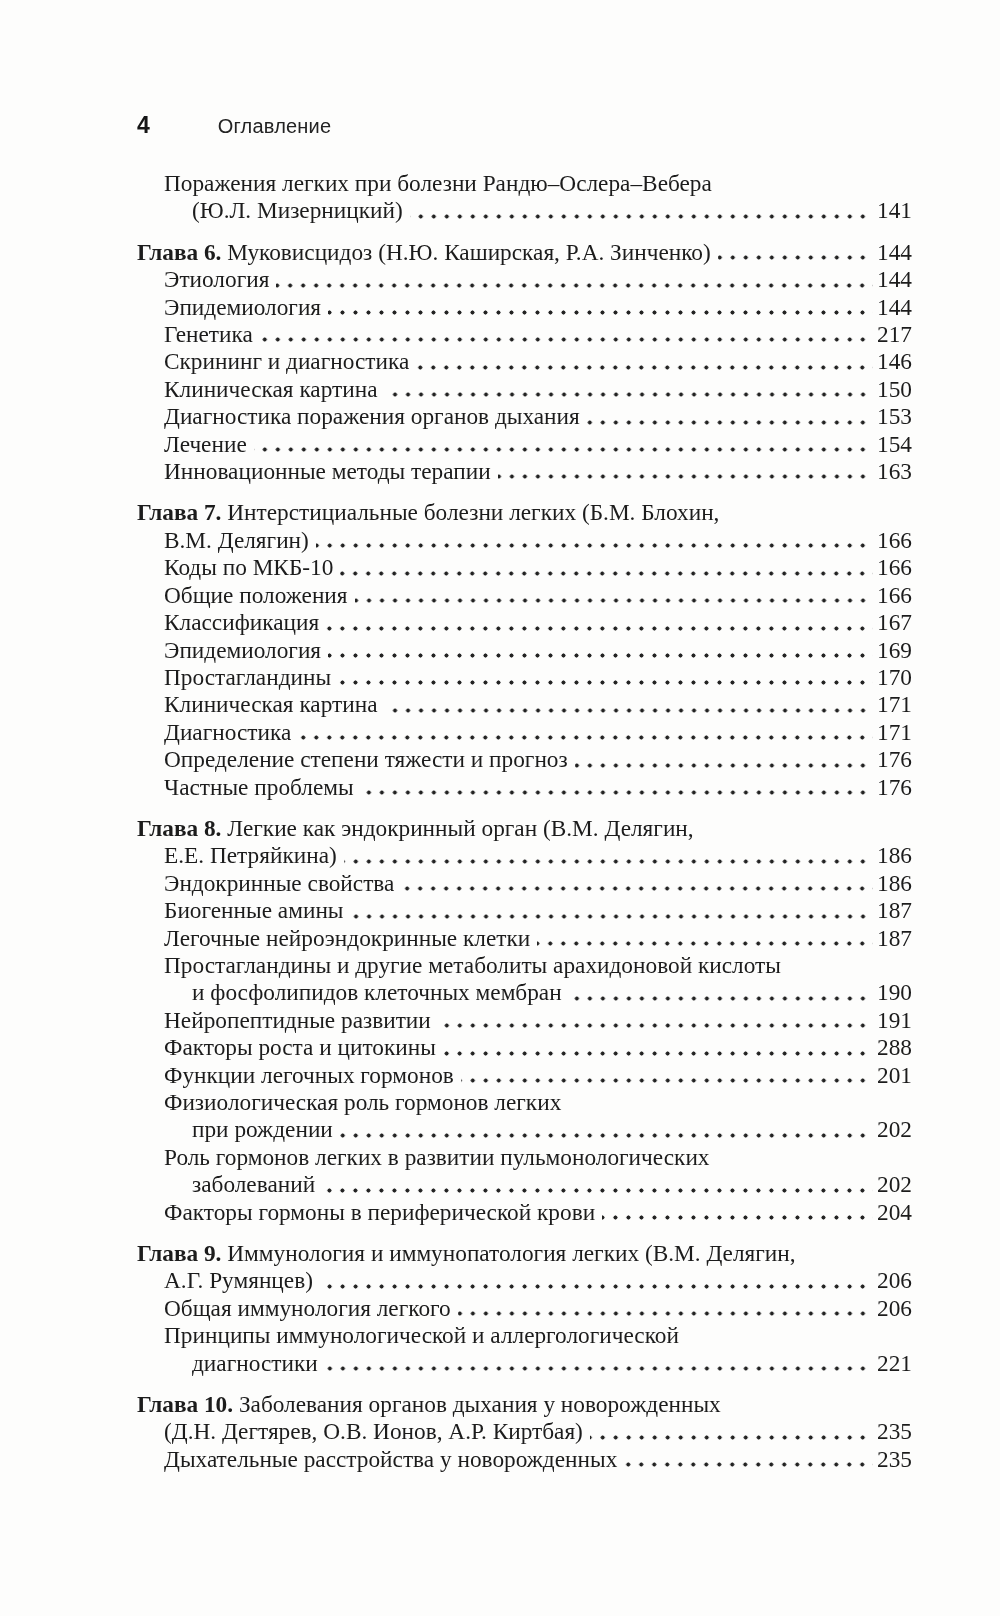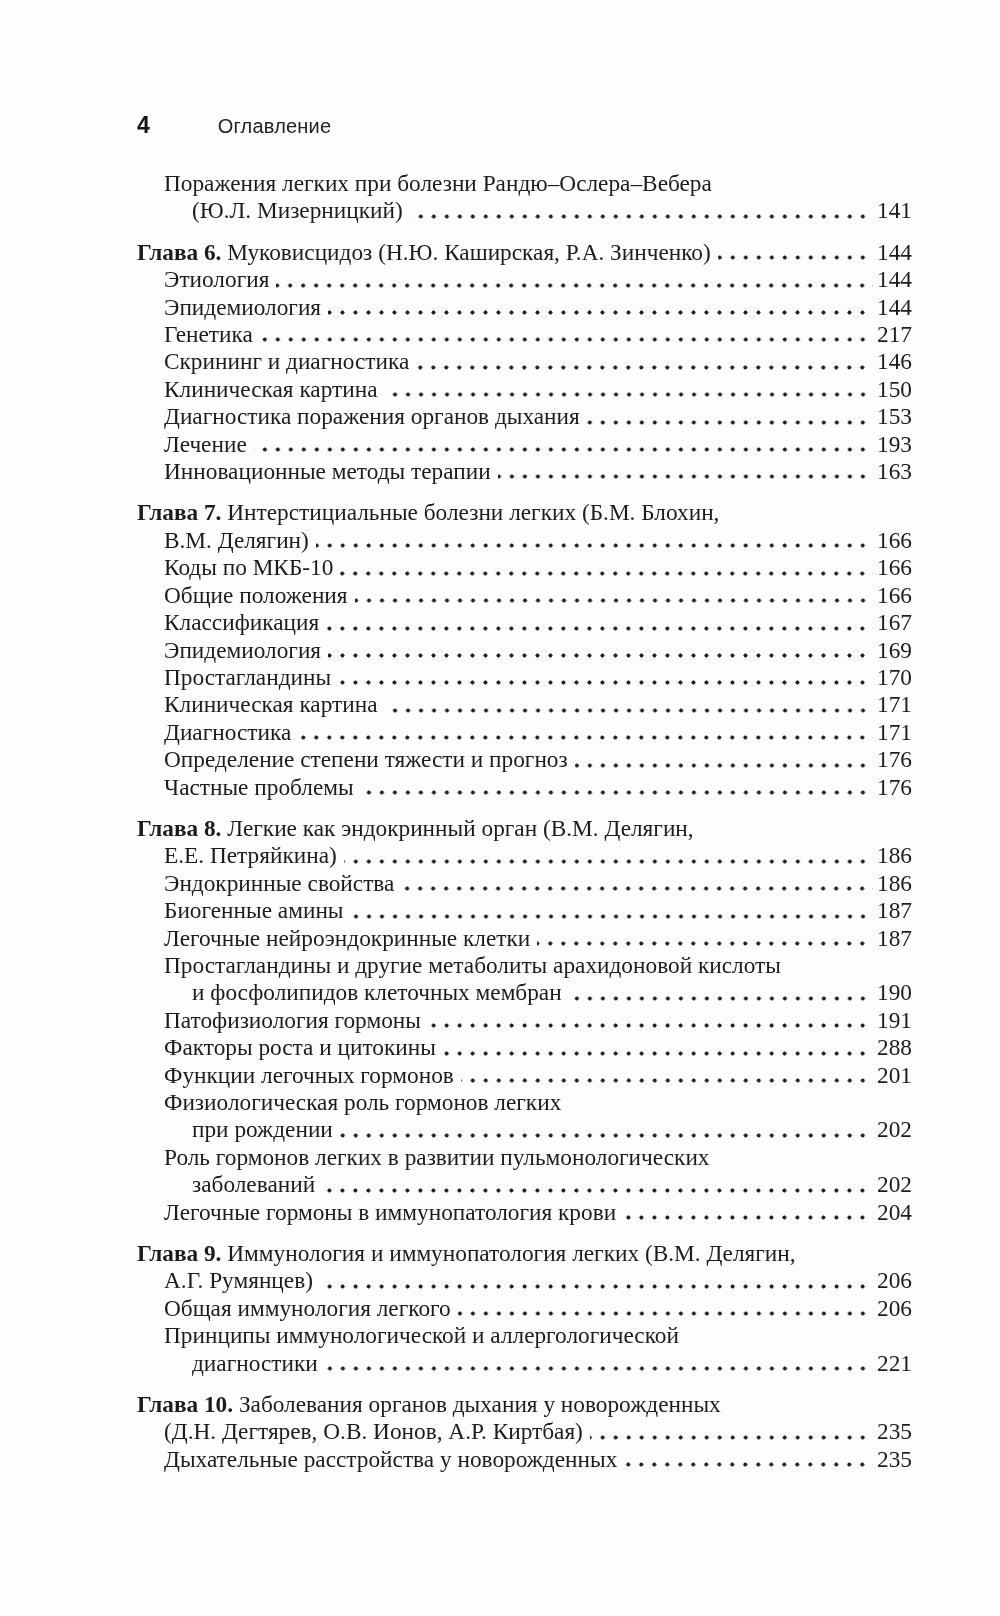--- a/index.html
+++ b/index.html
@@ -126,21 +126,21 @@
         <span class="toc-page">150</span>
       </div>
       <div class="toc-line ind-1">
         <span class="toc-text"><span class="seg">Диагностика поражения органов дыхания</span></span>
         <span class="leader"></span>
         <span class="toc-page">153</span>
       </div>
       <div class="toc-line ind-1">
         <span class="toc-text"><span class="seg">Лечение</span></span>
         <span class="leader"></span>
-        <span class="toc-page">193</span>
+        <span class="toc-page">154</span>
       </div>
       <div class="toc-line ind-1">
         <span class="toc-text"><span class="seg">Инновационные методы терапии</span></span>
         <span class="leader"></span>
         <span class="toc-page">163</span>
       </div>
       <div class="toc-line ind-0 chapter">
         <span class="toc-text"><span class="seg b">Глава 7.</span><span class="seg"> Интерстициальные болезни легких </span><span class="seg i">(Б.М. Блохин,</span></span>
       </div>
       <div class="toc-line ind-1">
@@ -218,21 +218,21 @@
       </div>
       <div class="toc-line ind-1">
         <span class="toc-text"><span class="seg">Простагландины и другие метаболиты арахидоновой кислоты</span></span>
       </div>
       <div class="toc-line ind-2">
         <span class="toc-text"><span class="seg">и фосфолипидов клеточных мембран</span></span>
         <span class="leader"></span>
         <span class="toc-page">190</span>
       </div>
       <div class="toc-line ind-1">
-        <span class="toc-text"><span class="seg">Патофизиология гормоны</span></span>
+        <span class="toc-text"><span class="seg">Нейропептидные развитии</span></span>
         <span class="leader"></span>
         <span class="toc-page">191</span>
       </div>
       <div class="toc-line ind-1">
         <span class="toc-text"><span class="seg">Факторы роста и цитокины</span></span>
         <span class="leader"></span>
         <span class="toc-page">288</span>
       </div>
       <div class="toc-line ind-1">
         <span class="toc-text"><span class="seg">Функции легочных гормонов</span></span>
@@ -249,21 +249,21 @@
       </div>
       <div class="toc-line ind-1">
         <span class="toc-text"><span class="seg">Роль гормонов легких в развитии пульмонологических</span></span>
       </div>
       <div class="toc-line ind-2">
         <span class="toc-text"><span class="seg">заболеваний</span></span>
         <span class="leader"></span>
         <span class="toc-page">202</span>
       </div>
       <div class="toc-line ind-1">
-        <span class="toc-text"><span class="seg">Легочные гормоны в иммунопатология крови</span></span>
+        <span class="toc-text"><span class="seg">Факторы гормоны в периферической крови</span></span>
         <span class="leader"></span>
         <span class="toc-page">204</span>
       </div>
       <div class="toc-line ind-0 chapter">
         <span class="toc-text"><span class="seg b">Глава 9.</span><span class="seg"> Иммунология и иммунопатология легких </span><span class="seg i">(В.М. Делягин,</span></span>
       </div>
       <div class="toc-line ind-1">
         <span class="toc-text"><span class="seg i">А.Г. Румянцев)</span></span>
         <span class="leader"></span>
         <span class="toc-page">206</span>

